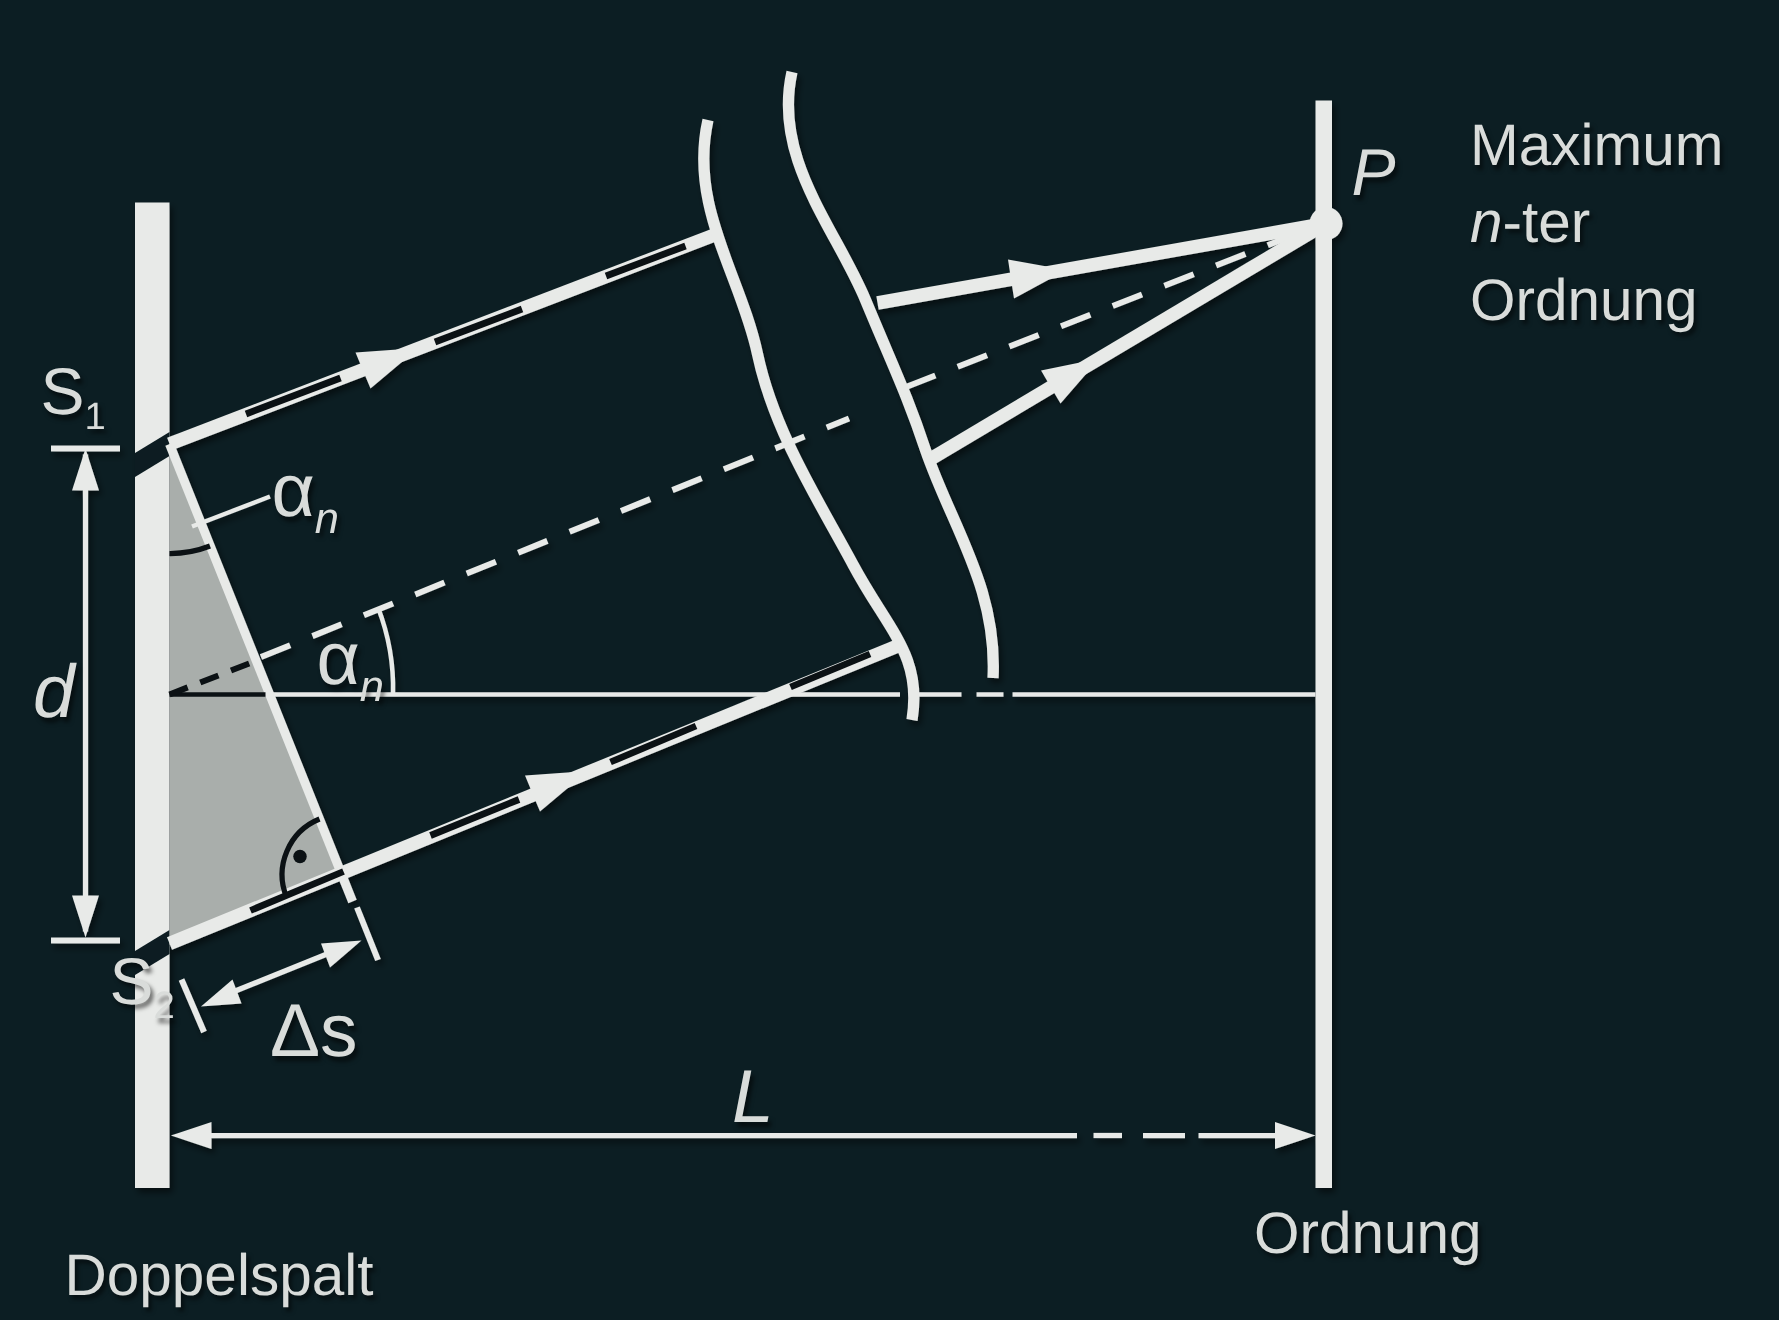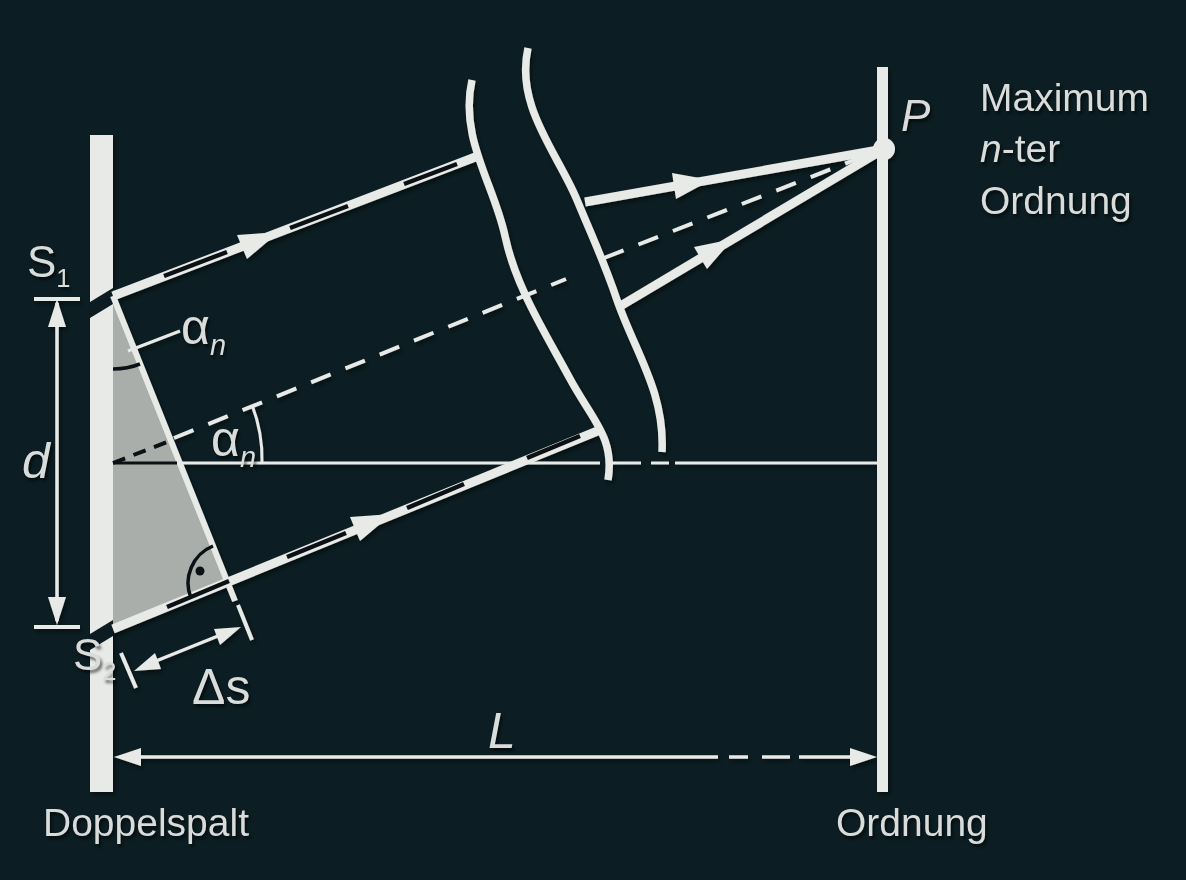--- a/index.html
+++ b/index.html
@@ -144,28 +144,28 @@
   <div class="lbl f44" style="left:27px;top:238px;"><span>S</span><sub>1</sub></div>
 
   <div class="lbl f44" style="left:27px;top:631px;margin-left:46px;"><span>S</span><sub>2</sub></div>
 
   <div class="lbl f42 it" style="left:22px;top:434px;">d</div>
 
   <div class="lbl f42" style="left:181px;top:300px;"><span>α</span><sub class="it">n</sub></div>
 
   <div class="lbl f42" style="left:211px;top:412px;"><span>α</span><sub class="it">n</sub></div>
 
-  <div class="lbl f42" style="left:192px;top:660px;">Δs</div>
+  <div class="lbl f42" style="left:180px;top:660px;">Δs</div>
 
   <div class="lbl f42 it" style="left:488px;top:704px;">L</div>
 
   <div class="lbl f44 it" style="left:901px;top:92px;">P</div>
 
   <div class="lbl f39" style="left:980px;top:72px;line-height:1.32;">
     <div>Maximum</div>
     <div><span class="it">n</span><span>-ter</span></div>
     <div>Ordnung</div>
   </div>
 
-  <div class="lbl f39" style="left:43px;top:802px;">Doppelspalt</div>
+  <div class="lbl f39" style="left:43px;top:830px;">Doppelspalt</div>
 
   <div class="lbl f39" style="left:836px;top:802px;">Ordnung</div>
 </div>
 
 </body></html>

